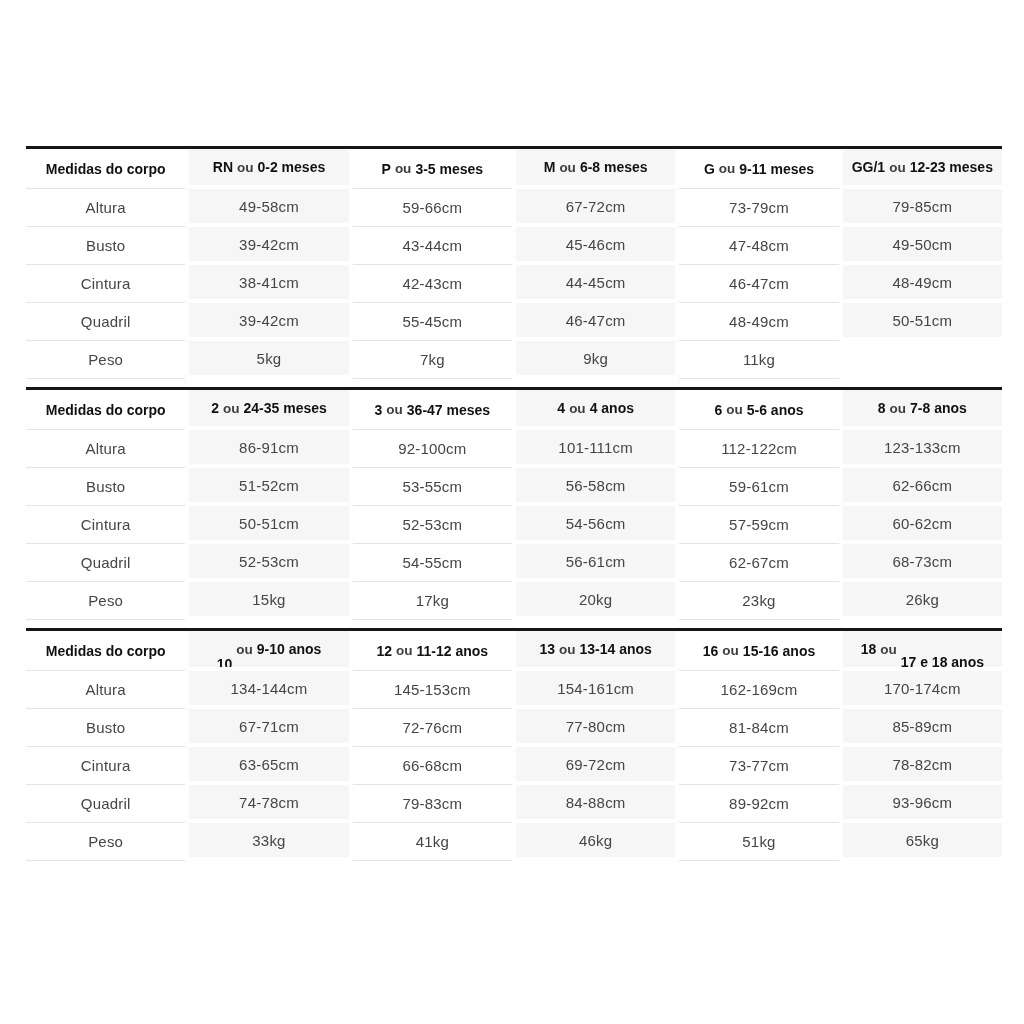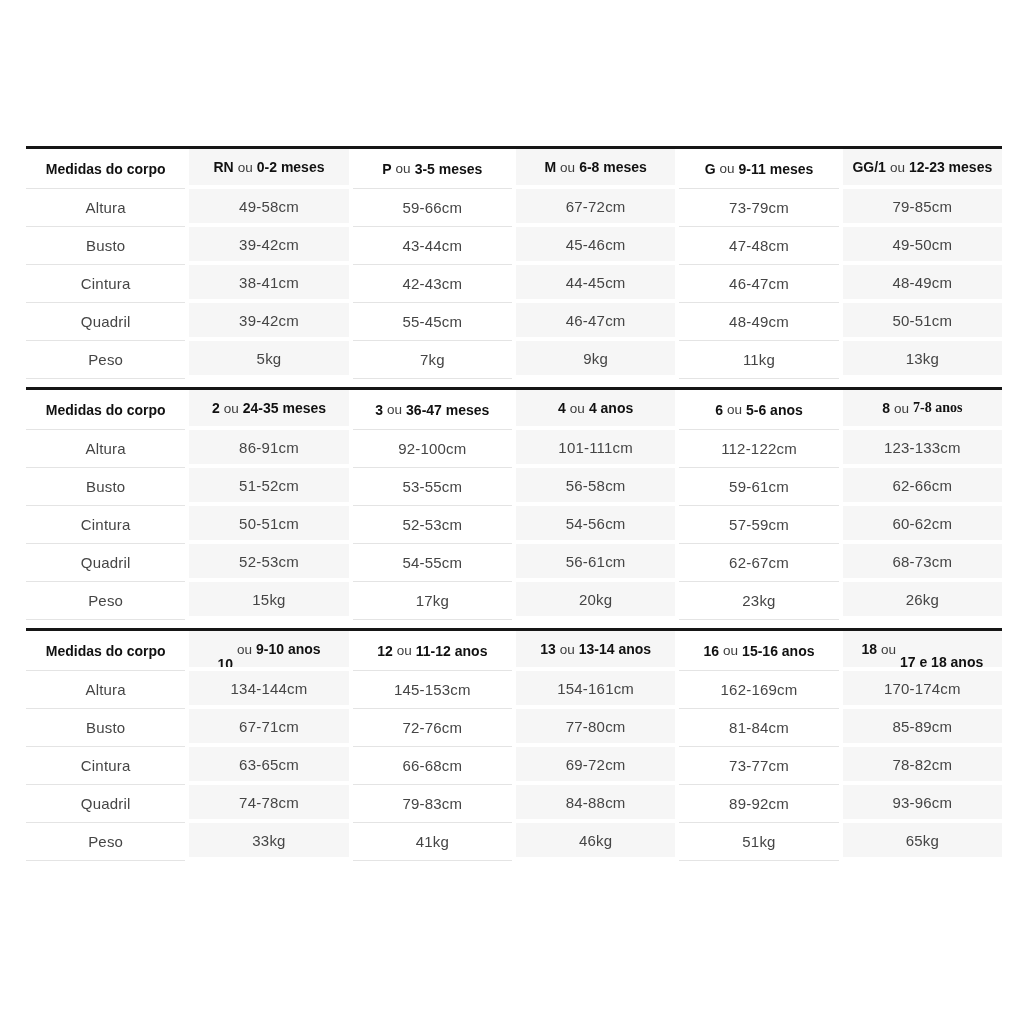--- a/index.html
+++ b/index.html
@@ -57,21 +57,21 @@
   .col:nth-child(odd) .cell {
     background: #ffffff;
     border-bottom: 1px solid var(--line, #e4e4e4);
   }
   
   .col:nth-child(even) .cell {
     background: var(--cell-bg, #f6f6f6);
     border-bottom: 4px solid #ffffff;
   }
   .conj {
-    font-weight: 400;
+    font-weight: 700;
     color: #3c3c3c;
     margin: 4px 4px;
     font-size: 13.5px;
   }
 </style>
 </head>
 <body style="background: rgb(255, 255, 255);">
 
 <div class="chart-wrap" id="tables">
     <div class="size-table">
@@ -134,21 +134,20 @@
       <div class="col">
         <div class="cell header-cell">
           <div style="display: inline;">GG/1</div>
           <div class="conj" style="display: inline;">ou</div>
           <div style="display: inline;">12-23 meses</div>
         </div>
         <div class="cell">79-85cm</div>
         <div class="cell">49-50cm</div>
         <div class="cell">48-49cm</div>
         <div class="cell">50-51cm</div>
-        <div class="cell">13kg</div>
       </div>
     </div>
     <div class="size-table">
       <div class="col">
         <div class="cell header-cell">Medidas do corpo</div>
         <div class="cell">Altura</div>
         <div class="cell">Busto</div>
         <div class="cell">Cintura</div>
         <div class="cell">Quadril</div>
         <div class="cell">Peso</div>
@@ -198,21 +197,21 @@
         <div class="cell">112-122cm</div>
         <div class="cell">59-61cm</div>
         <div class="cell">57-59cm</div>
         <div class="cell">62-67cm</div>
         <div class="cell">23kg</div>
       </div>
       <div class="col">
         <div class="cell header-cell">
           <div style="display: inline;">8</div>
           <div class="conj" style="display: inline;">ou</div>
-          <div style="display: inline; font-family: Liberation Serif, serif;">7-8 anos</div>
+          <div style="display: inline;">7-8 anos</div>
         </div>
         <div class="cell">123-133cm</div>
         <div class="cell">62-66cm</div>
         <div class="cell">60-62cm</div>
         <div class="cell">68-73cm</div>
         <div class="cell">26kg</div>
       </div>
     </div>
     <div class="size-table">
       <div class="col">

